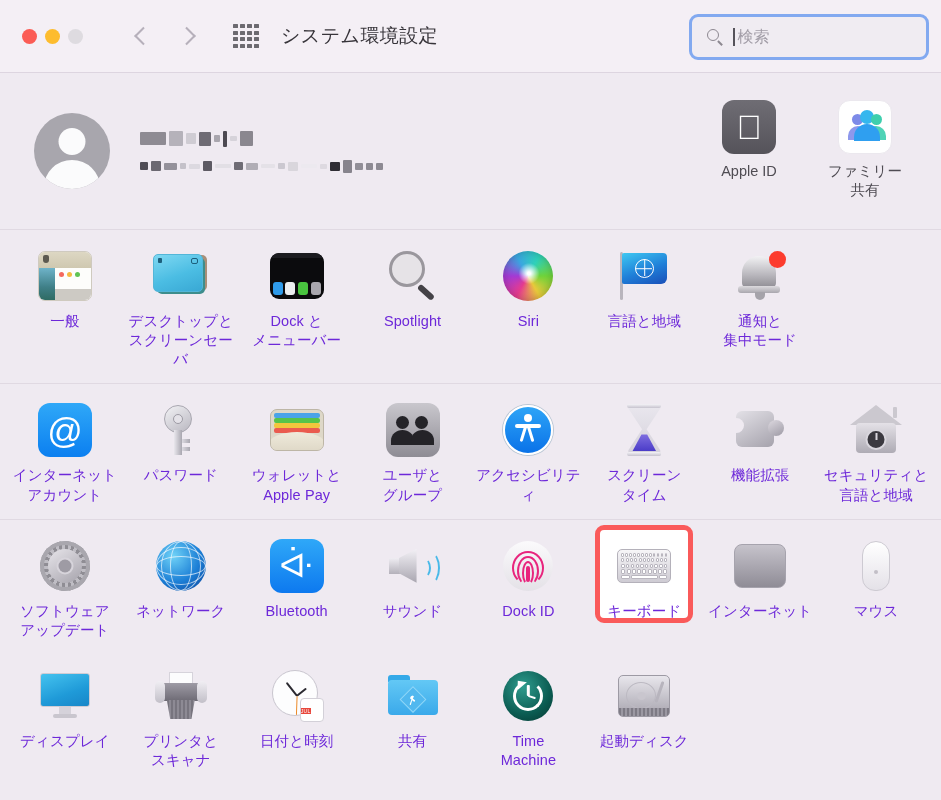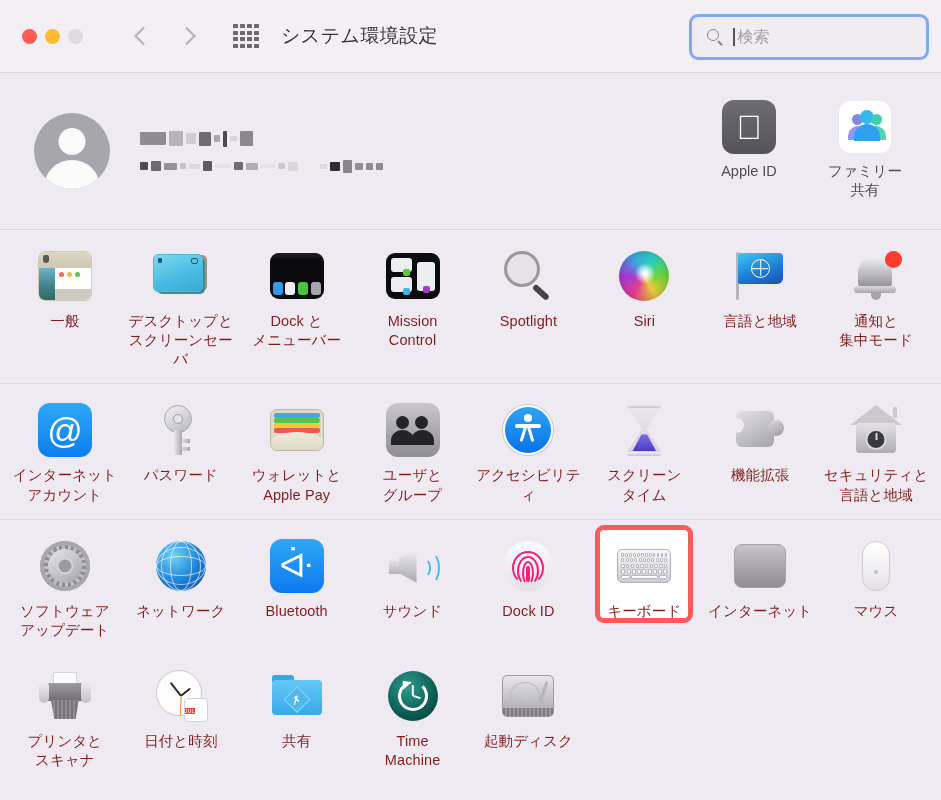--- a/index.html
+++ b/index.html
@@ -241,21 +241,21 @@
     position: relative;
     display: flex;
     align-items: center;
     justify-content: center;
     flex: 0 0 auto;
   }
   .tile-label {
     margin-top: 8px;
     font-size: 14.5px;
     line-height: 1.32;
-    color: #7f1d1d;
+    color: #6d28d9;
     text-align: center;
     white-space: pre-line;
     letter-spacing: 0.1px;
   }
   .acct-label {
     margin-top: 7px;
     font-size: 14.5px;
     line-height: 1.32;
     color: #4f4c53;
     text-align: center;
@@ -974,34 +974,20 @@
                 <i style="background:#eceef0"></i>
               <i style="background:#49c43f"></i>
                 <i style="background:#a8a6ad"></i>
             </span>
           </div>
         </div>
         <div class="tile-label">Dock と
 メニューバー</div>
       </div>
 
-      <div class="tile">
-        <div class="icon-box">
-          <div class="ic-mission">
-            <span class="w w1"></span>
-              <span class="w w2"></span>
-              <span class="w w3"></span>
-            <span class="d d1"></span>
-              <span class="d d2"></span>
-              <span class="d d3"></span>
-          </div>
-        </div>
-        <div class="tile-label">Mission
-Control</div>
-      </div>
 
       <div class="tile">
         <div class="icon-box">
           <div class="ic-spot">
             <span class="ring"></span>
               <span class="hdl"></span>
           </div>
         </div>
         <div class="tile-label">Spotlight</div>
       </div>
@@ -1267,20 +1253,30 @@
         <div class="tile-label">インターネット</div>
       </div>
 
       <div class="tile">
         <div class="icon-box">
           <div class="ic-mouse"></div>
         </div>
         <div class="tile-label">マウス</div>
       </div>
 
+      <div class="tile">
+        <div class="icon-box">
+          <div class="ic-display">
+            <span class="scr"></span>
+              <span class="neck"></span>
+              <span class="foot"></span>
+          </div>
+        </div>
+        <div class="tile-label">ディスプレイ</div>
+      </div>
 
       <div class="tile">
         <div class="icon-box">
           <div class="ic-printer">
             <span class="paper"></span>
               <span class="body"></span>
             <span class="side l"></span>
               <span class="side r"></span>
               <span class="out"></span>
           </div>

